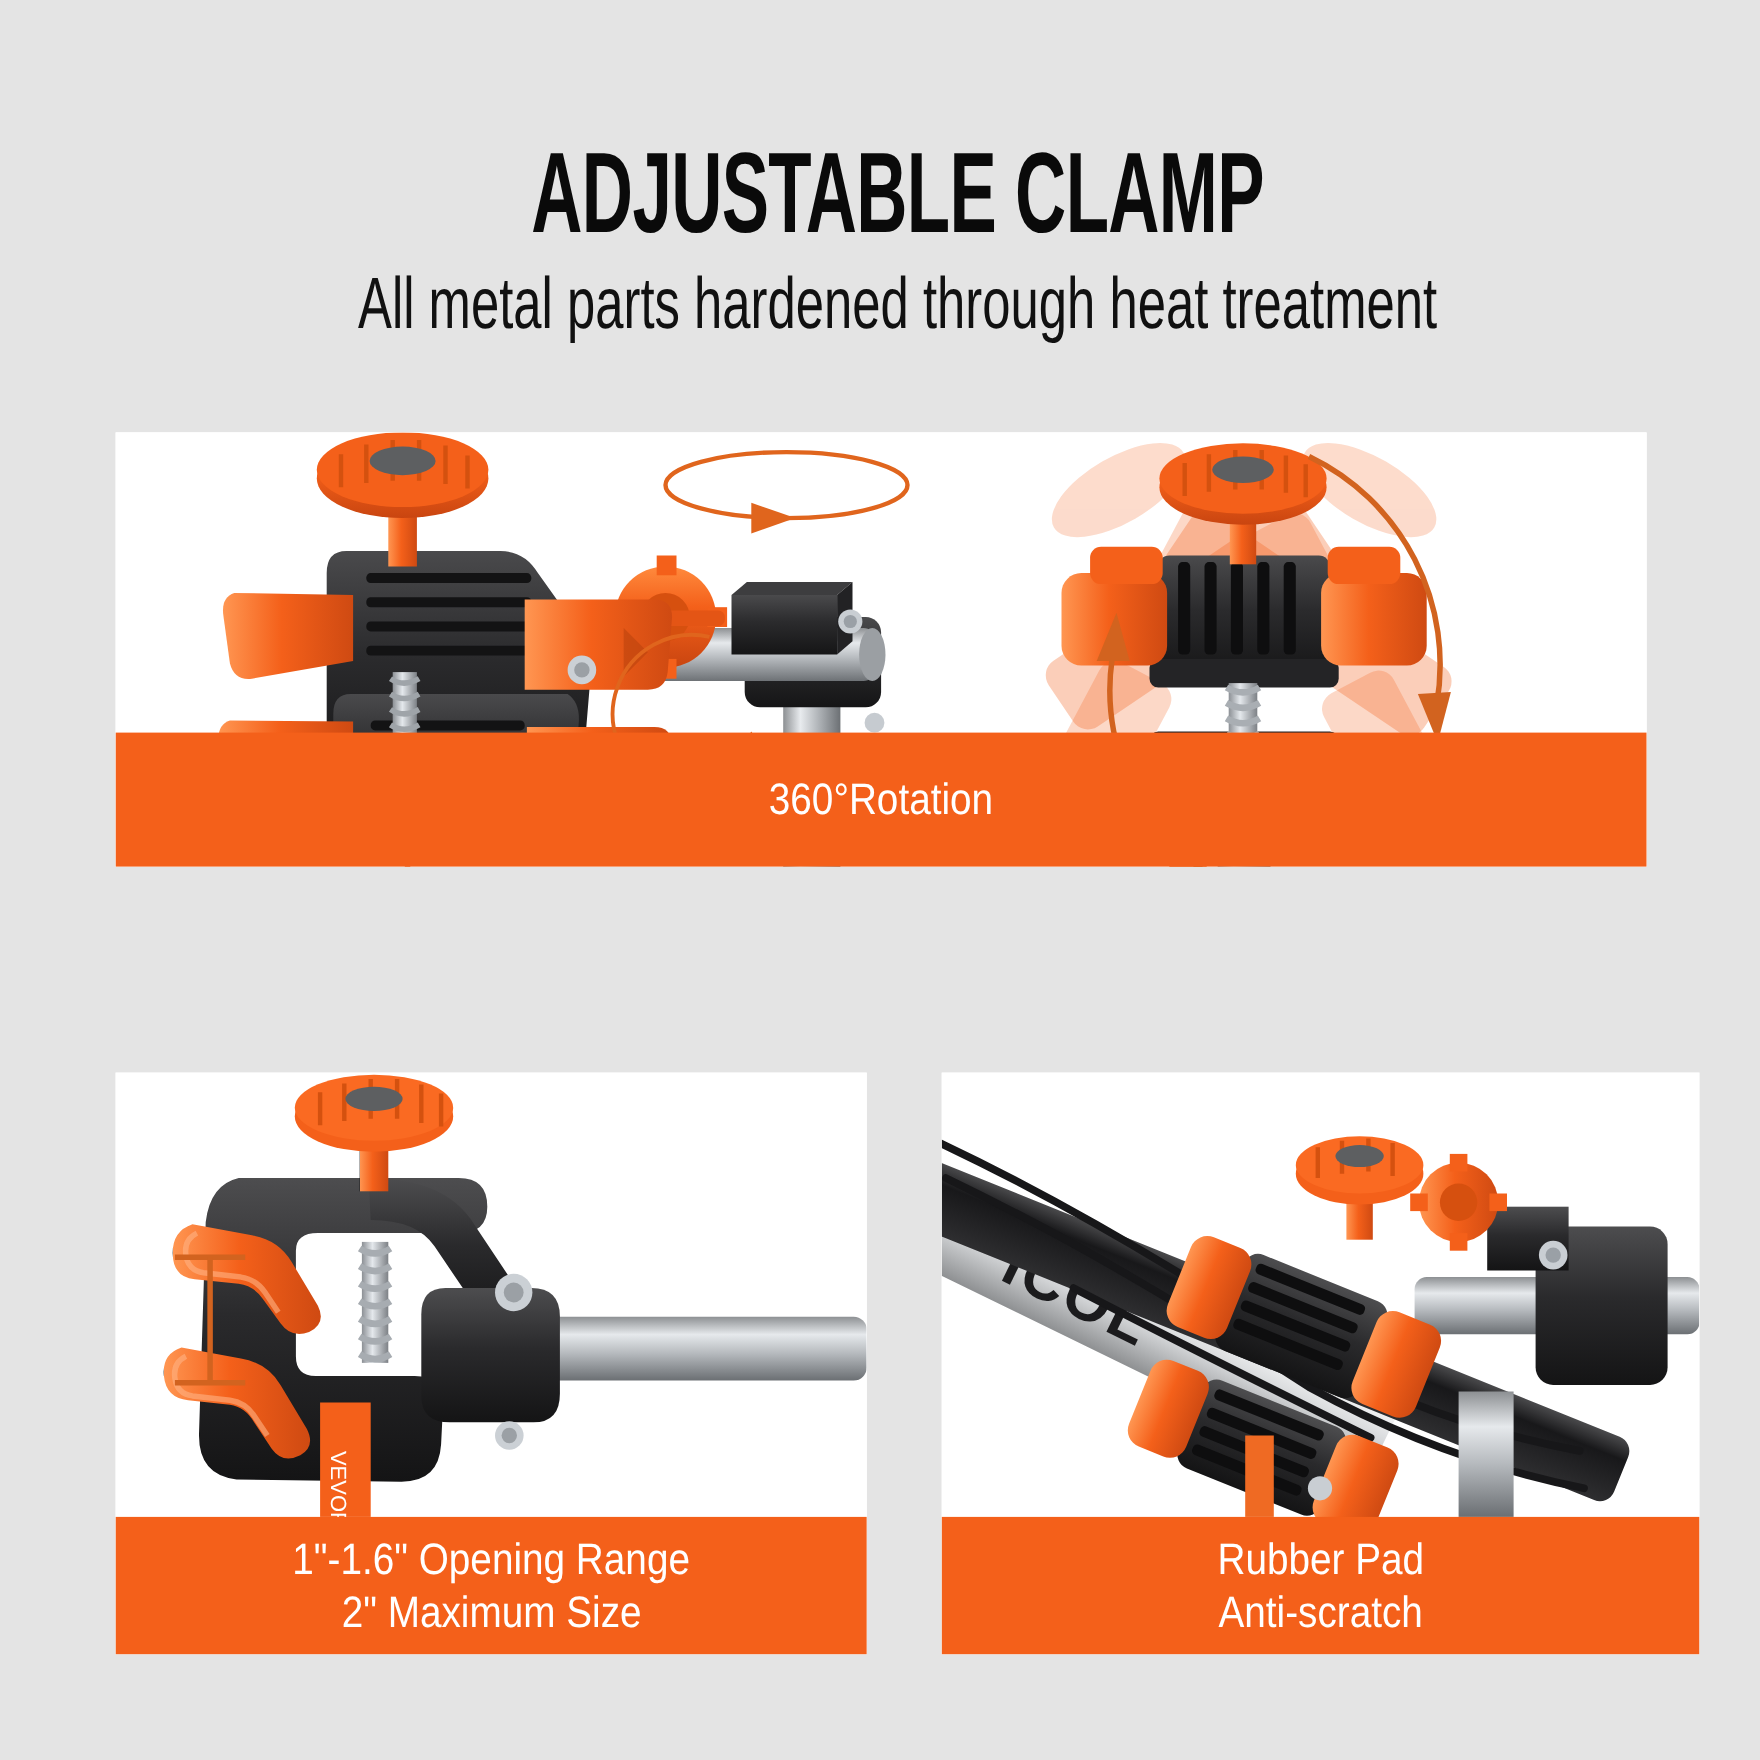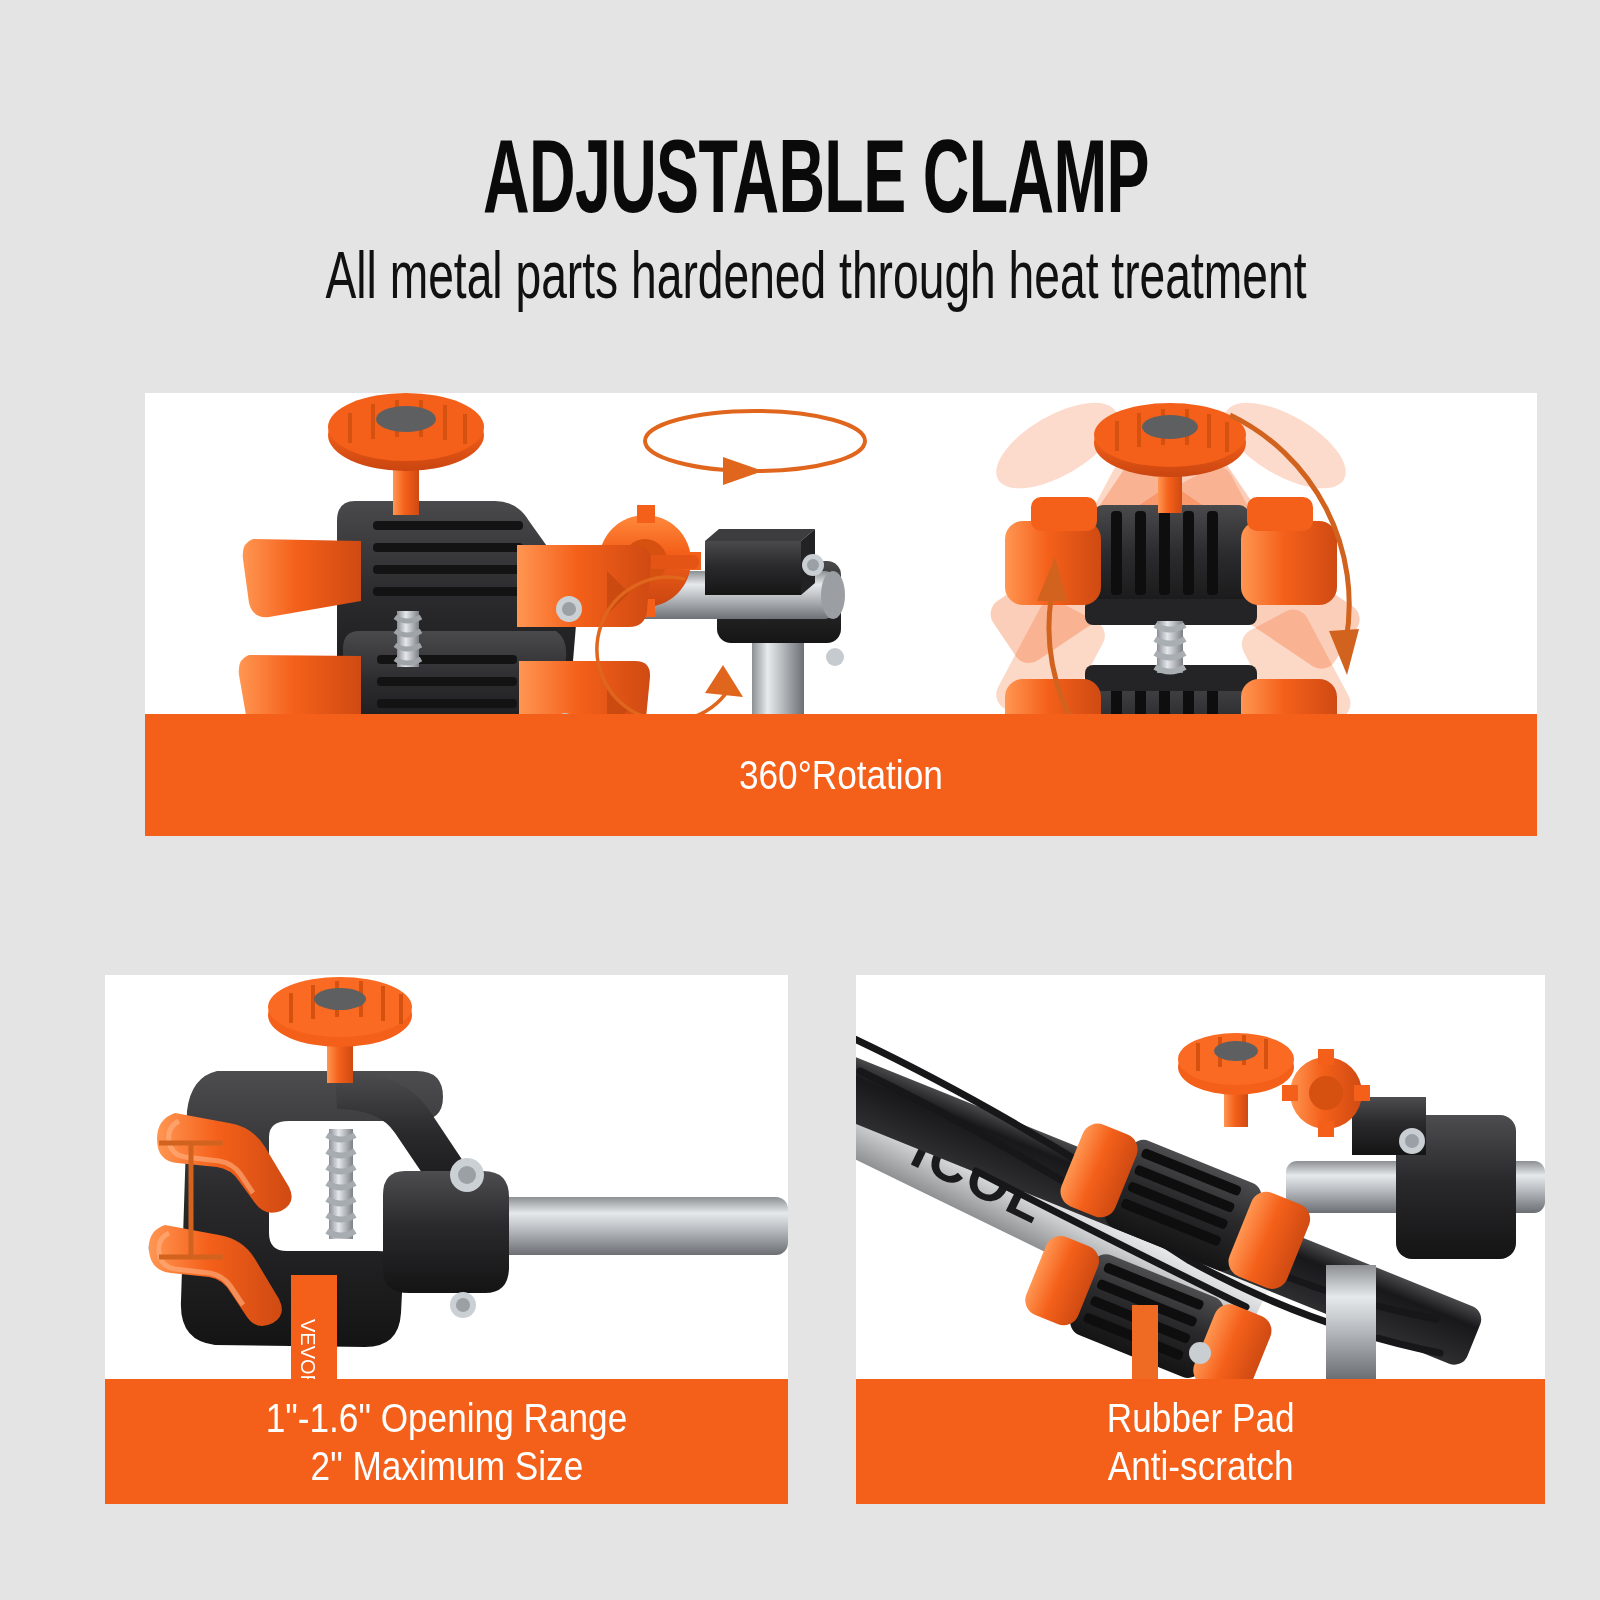--- a/index.html
+++ b/index.html
@@ -44,21 +44,21 @@
     background:#f4601a;
     display:flex;flex-direction:column;
     align-items:center;justify-content:center;
     color:#ffffff;
   }
   .capline{
     font-size:40px;line-height:48px;font-weight:normal;
     transform:scaleX(0.88);white-space:nowrap;
   }
 
-  #panel-top{left:105px;top:393px;width:1392px;height:443px;margin-left:40px;}
+  #panel-top{left:105px;top:393px;width:1392px;height:395px;}
   #panel-top .photo{height:435px;}
   #panel-top .capbar{height:122px;}
 
   #panel-bl{left:105px;top:975px;width:683px;height:529px;}
   #panel-bl .photo{height:404px;}
   #panel-bl .capbar{height:125px;}
 
   #panel-br{left:808px;top:975px;width:689px;height:529px;margin-left:48px;}
   #panel-br .photo{height:404px;}
   #panel-br .capbar{height:125px;}

